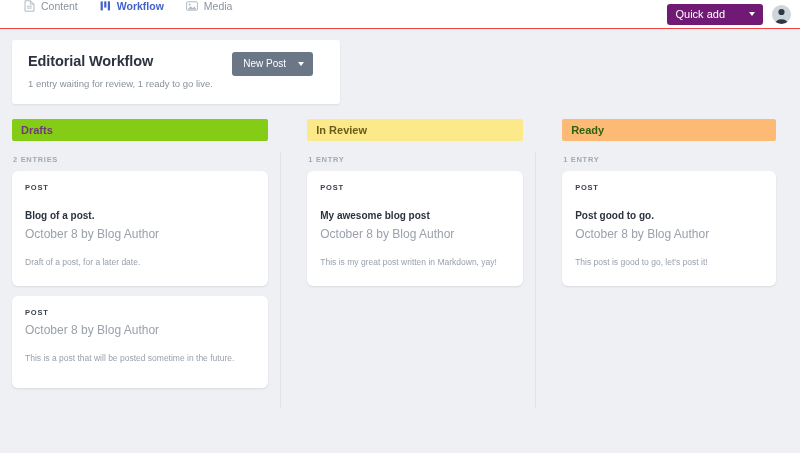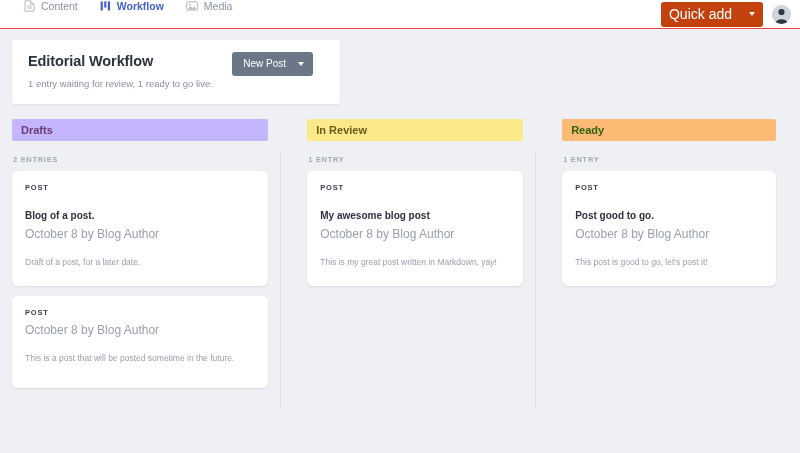--- a/index.html
+++ b/index.html
@@ -39,28 +39,28 @@
   .topbar-right {
     position: absolute;
     right: 9px;
     top: 0;
     height: 29px;
     display: flex;
     align-items: center;
     gap: 9px;
   }
   .quick-add {
-    background: #c2410c;
+    background: #701a75;
     color: #ffffff;
-    font-size: 14px;
+    font-size: 11px;
     border-radius: 3px;
     padding: 4px 8px 5px 8px;
     display: flex;
     align-items: center;
-    gap: 17px;
+    gap: 24px;
     cursor: pointer;
     border: none;
     font-family: "Liberation Sans", sans-serif;
   }
   .caret {
     width: 0; height: 0;
     border-left: 3.5px solid transparent;
     border-right: 3.5px solid transparent;
     border-top: 4px solid #ffffff;
     display: inline-block;
@@ -139,21 +139,21 @@
 
   .col-head {
     height: 22px;
     border-radius: 2px;
     display: flex;
     align-items: center;
     padding-left: 9px;
     font-size: 11px;
     font-weight: bold;
   }
-  .head-drafts { background: #c4b5fd; color: #6f3a73; }
+  .head-drafts { background: #84cc16; color: #6f3a73; }
   .head-review { background: #fbe98a; color: #6b5a18; }
   .head-ready  { background: #fdba74; color: #2f6012; }
 
   .col-count {
     margin-top: 14px;
     margin-bottom: 7px;
     font-size: 7.5px;
     letter-spacing: 0.7px;
     color: #a2a9b4;
     font-weight: bold;

